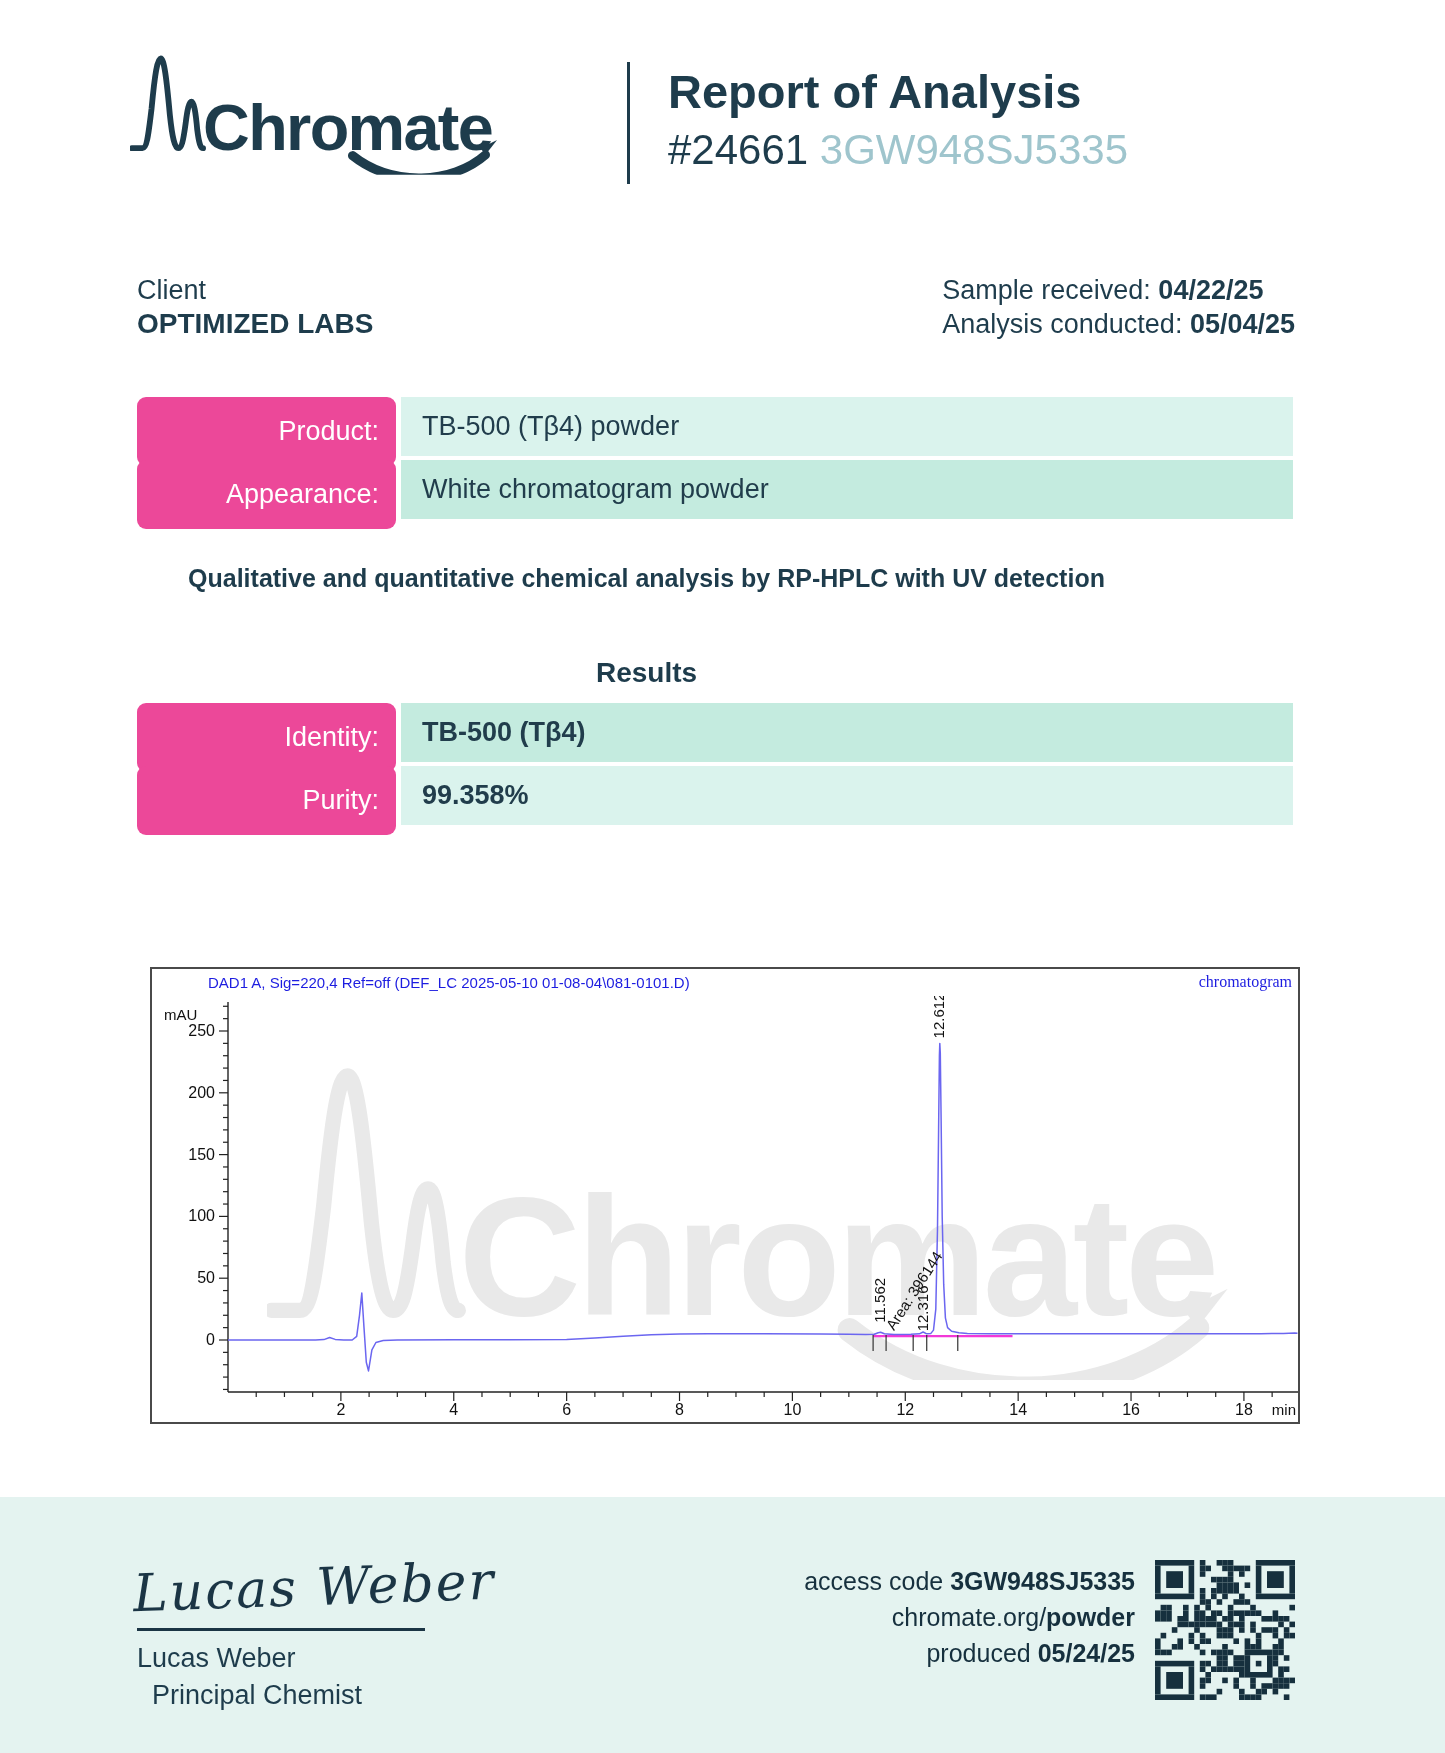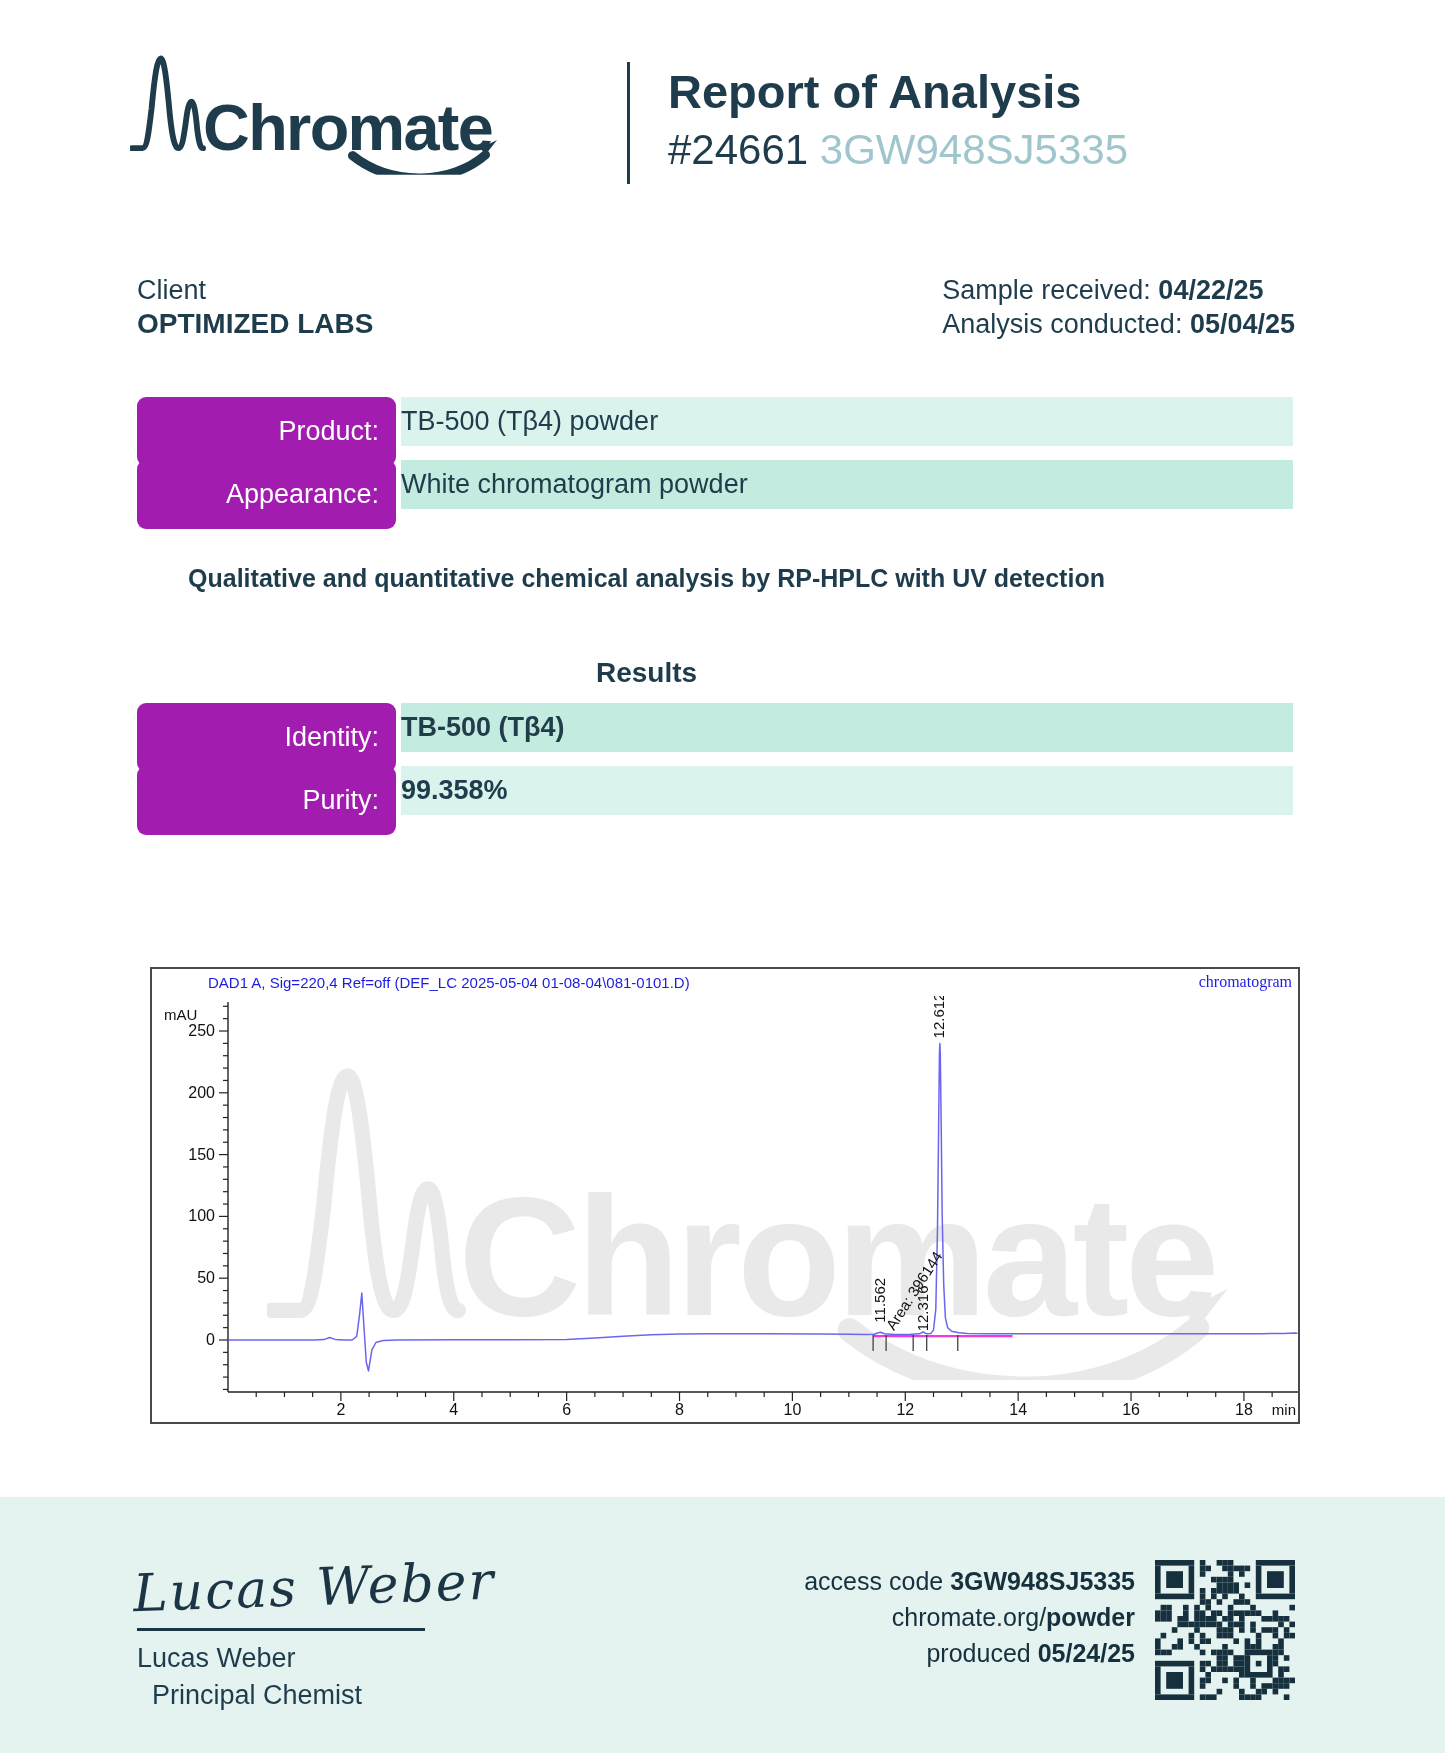--- a/index.html
+++ b/index.html
@@ -15,28 +15,28 @@
   .subtitle{position:absolute;left:668px;top:126px;font-size:42px;font-weight:400;}
   .subtitle .code{color:#9fc5cd;}
   
   .client{position:absolute;left:137px;top:273px;font-size:27px;line-height:34px;}
   .client .name{font-weight:700;font-size:28px;}
   .dates{position:absolute;right:150px;top:273px;font-size:27px;line-height:34px;text-align:left;}
   .dates b{font-weight:700;}
   
   .trow{position:absolute;left:137px;height:55px;}
   .trow .lbl{
-    position:absolute;left:0;top:0;width:259px;height:69px;background:#a21caf;color:#ffffff;
+    position:absolute;left:0;top:0;width:259px;height:69px;background:#ec4899;color:#ffffff;
     display:flex;align-items:center;justify-content:flex-end;padding-right:17px;box-sizing:border-box;
     font-size:27px;
     border-radius:9px;
   }
   .trow .val{
-    position:absolute;left:264px;top:0;width:892px;height:49px;
-    display:flex;align-items:center;box-sizing:border-box;font-size:27px;color:#213d4c;
+    position:absolute;left:264px;top:0;width:892px;height:59px;
+    display:flex;align-items:center;padding-left:21px;box-sizing:border-box;font-size:27px;color:#213d4c;
   }
   .val.shade-light{background:#daf3ed;}
   .val.shade-dark{background:#c4ebdf;}
   .val.bold{font-weight:700;}
   .centerband{position:absolute;left:0;width:1293px;text-align:center;}
   .method{top:564px;font-size:25px;font-weight:700;}
   .results-h{top:657px;font-size:28px;font-weight:700;}
   
   .chart{
     position:absolute;left:150px;top:967px;width:1150px;height:457px;
@@ -103,21 +103,21 @@
 <div class="trow" style="top:703px;">
   <div class="lbl">Identity:</div>
   <div class="val shade-dark bold">TB-500 (Tβ4)</div>
 </div>
 <div class="trow" style="top:766px;">
   <div class="lbl">Purity:</div>
   <div class="val shade-light bold">99.358%</div>
 </div>
 
 <div class="chart">
-  <div class="chart-head">DAD1 A, Sig=220,4 Ref=off (DEF_LC 2025-05-04 01-08-04\081-0101.D)</div>
+  <div class="chart-head">DAD1 A, Sig=220,4 Ref=off (DEF_LC 2025-05-10 01-08-04\081-0101.D)</div>
   <div class="chart-corner">chromatogram</div>
   <svg id="chromatogram-svg" width="1146" height="425" viewBox="0 0 1146 425">
       <use x="115" y="58" width="1000" height="326" href="#chromate-logo" style="color:#e9e9e9"></use>
       <line x1="76" y1="6" x2="76" y2="396" stroke="#222222" stroke-width="1.4"></line>
       <line x1="71" y1="393.44" x2="76" y2="393.44" stroke="#222222" stroke-width="1.2"></line>
       <line x1="71" y1="381.08" x2="76" y2="381.08" stroke="#222222" stroke-width="1.2"></line>
       <line x1="71" y1="368.72" x2="76" y2="368.72" stroke="#222222" stroke-width="1.2"></line>
       <line x1="71" y1="356.36" x2="76" y2="356.36" stroke="#222222" stroke-width="1.2"></line>
       <line x1="67" y1="344" x2="76" y2="344" stroke="#222222" stroke-width="1.2"></line>
       <text x="63" y="349" text-anchor="end" font-size="16" fill="#111">0</text>

